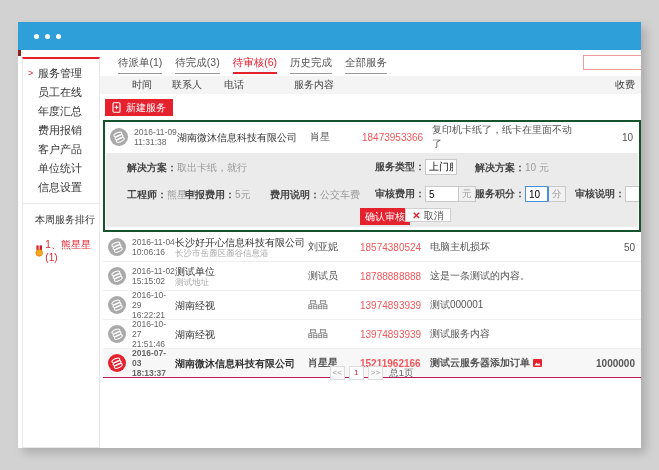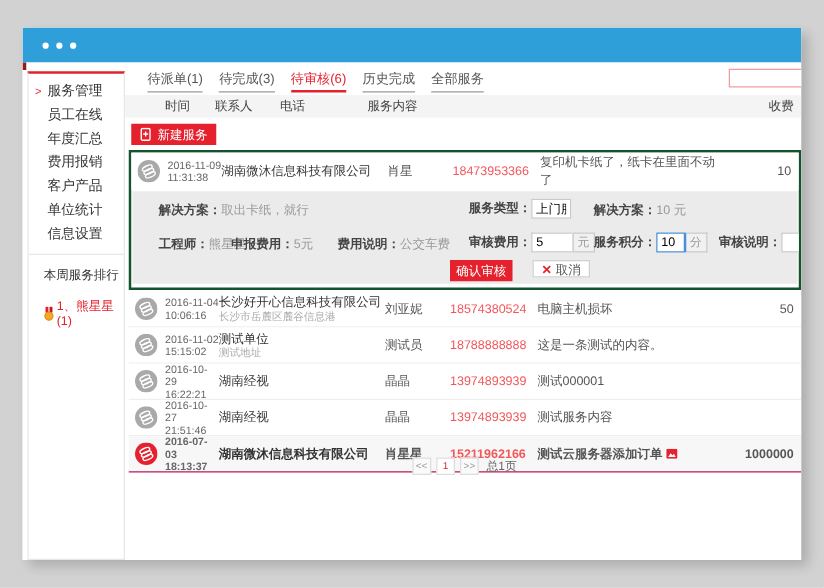--- a/index.html
+++ b/index.html
@@ -75,21 +75,21 @@
   .dp-input { height:16px; border:1px solid #c9c9c9; background:#fff; font-size:10px; padding:0 3px;
               vertical-align:middle; outline:none; font-family:"Liberation Sans",sans-serif; }
   .dp-group { display:inline-flex; vertical-align:middle; align-items:stretch; }
   .dp-group .dp-input { border-right:none; }
   .dp-suffix { border:1px solid #c9c9c9; background:#f1f1f1; color:#999; font-size:9.5px;
                display:inline-flex; align-items:center; padding:0 3px; height:16px; }
   .dp-input.focused { border:1px solid #4a90d9; }
   .grp-focused .dp-suffix { border-left:1px solid #4a90d9; }
   .confirm-btn { position:absolute; left:254px; top:55px; width:50px; height:17px; background:#e5212e;
                  color:#fff; border:none; font-size:10px; cursor:pointer; font-family:"Liberation Sans",sans-serif; }
-  .cancel-btn { position:absolute; left:320px; top:55px; width:46px; height:14px; background:#fff;
+  .cancel-btn { position:absolute; left:299px; top:55px; width:46px; height:14px; background:#fff;
                 border:1px solid #d0d0d0; font-size:10px; color:#555; cursor:pointer;
                 font-family:"Liberation Sans",sans-serif; }
   .cancel-btn .x { color:#e5212e; margin-right:3px; font-weight:bold; }
 
   .rows-rest { position:absolute; top:183px; left:3px; right:0; }
 
   .pagination { position:absolute; top:316px; left:0; right:0; display:flex; justify-content:center;
                 align-items:center; font-size:9px; color:#999; }
   .pg-btn { min-width:15px; height:14px; border:1px solid #ddd; background:#fafafa; color:#999;
             font-size:8px; line-height:12px; text-align:center; margin:0 2px; cursor:pointer; padding:0 2px;

